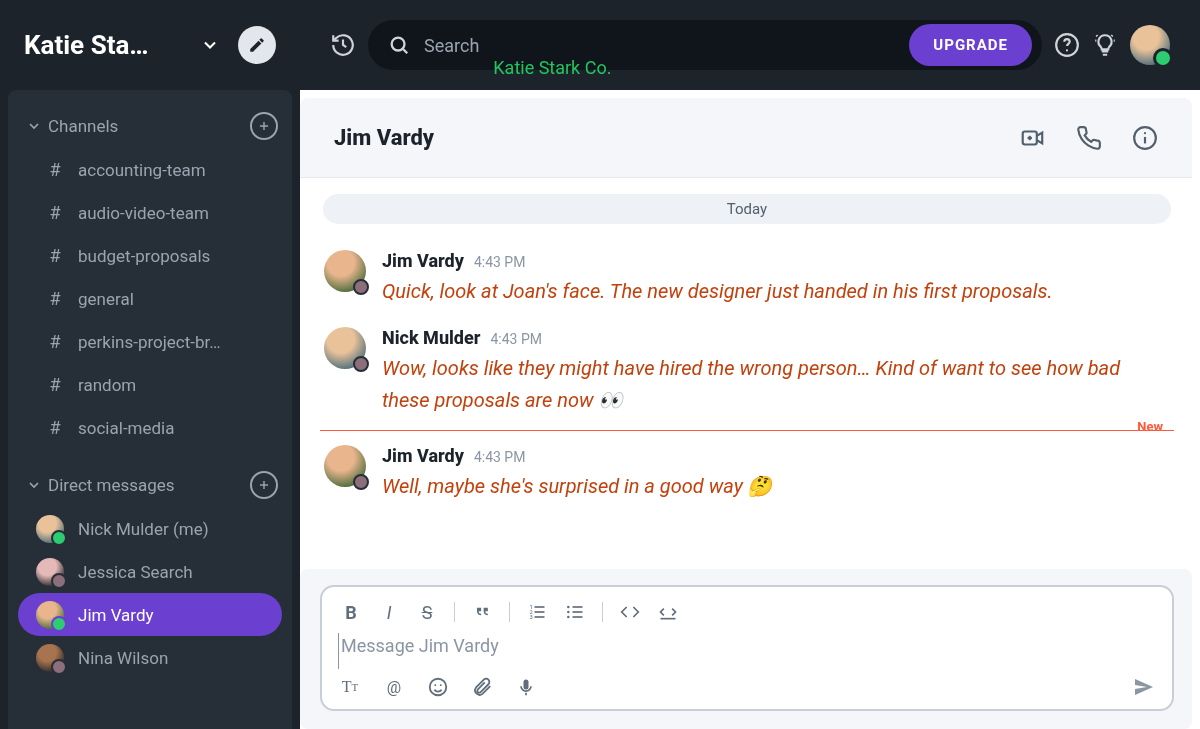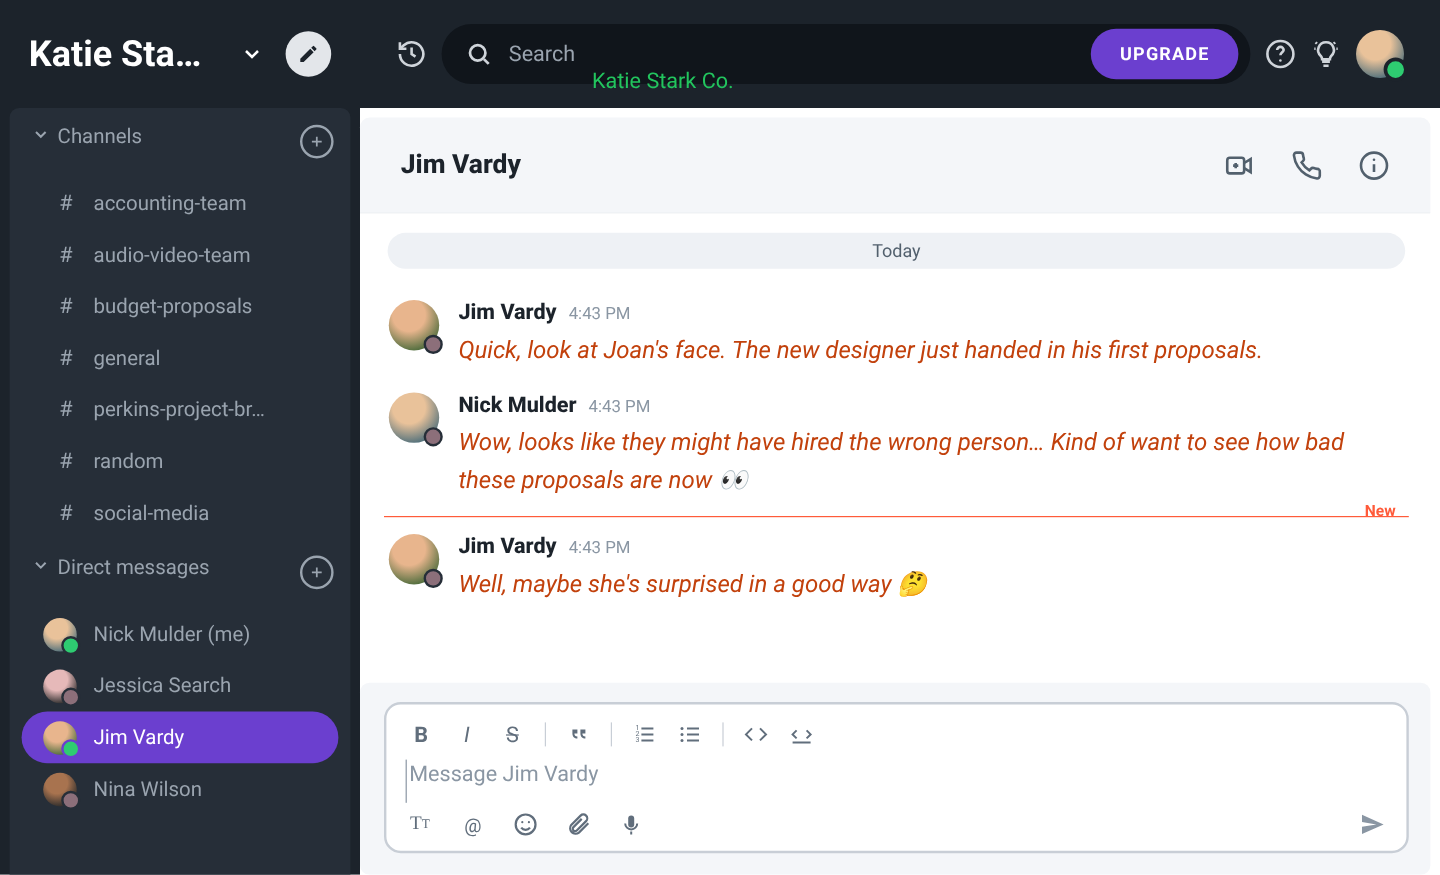--- a/index.html
+++ b/index.html
@@ -23,21 +23,21 @@
     color: #e3e6ea;
   }
   .sidebar-header {
     height: 90px;
     display: flex;
     align-items: center;
     padding: 0 24px;
     gap: 14px;
   }
   .ws-name {
-    font-size: 30px;
+    font-size: 26px;
     font-weight: 700;
     color: #fff;
     white-space: nowrap;
     overflow: hidden;
     text-overflow: ellipsis;
     flex: 1;
   }
   .ws-chevron {
     width: 28px;
     height: 28px;
@@ -64,20 +64,21 @@
     border-radius: 8px 8px 0 0;
     padding: 14px 0 20px;
     margin: 0 8px;
     position: relative;
   }
   .sidebar-scroll::-webkit-scrollbar { width: 10px; }
   .sidebar-scroll::-webkit-scrollbar-thumb { background: #4b525c; border-radius: 10px; }
 
   .section-header {
     display: flex;
+    align-items: center;
     height: 44px;
     padding: 0 14px 0 18px;
     color: #9aa4af;
     font-size: 17px;
   }
   .section-header .caret { width: 22px; display: flex; }
   .section-header .lbl { flex: 1; }
   .section-header .add { width: 28px; height: 28px; border-radius: 50%; border: 2px solid #9aa4af; display: flex; align-items: center; justify-content: center; font-size: 16px; color: #9aa4af; }
 
   .channel-item, .dm-item {

